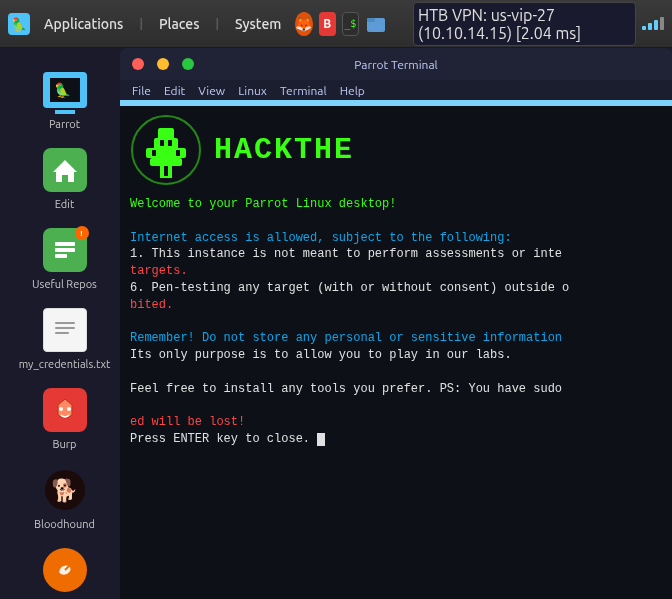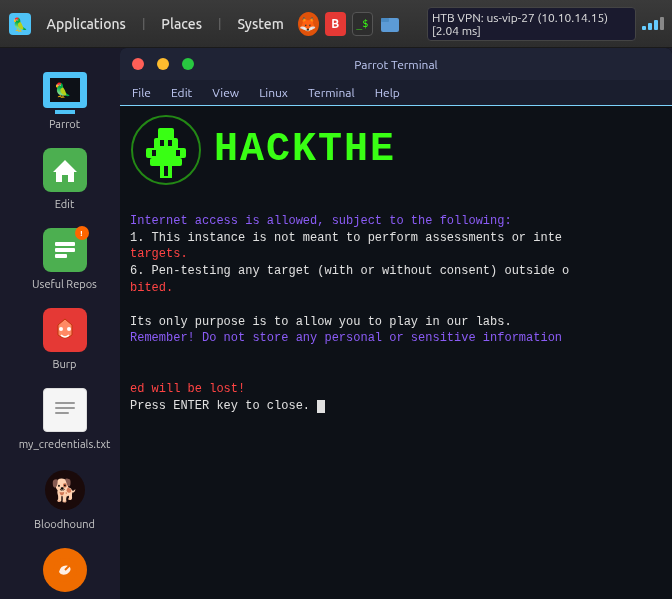--- a/index.html
+++ b/index.html
@@ -51,21 +51,21 @@
       color: #666;
       font-size: 12px;
       margin: 0 2px;
     }
     .vpn-badge {
       background: #1a1a2e;
       border: 1px solid #444;
       border-radius: 4px;
       padding: 3px 4px;
       color: #e0e0e0;
-      font-size: 12px;
+      font-size: 16px;
       margin-left: 20px;
     }
     .taskbar-right {
       margin-left: auto;
       display: flex;
       align-items: center;
       gap: 6px;
     }
     .signal-bars {
       display: flex;
@@ -261,23 +261,23 @@
       position: absolute;
       left: 50%;
       transform: translateX(-50%);
     }
     #terminal-menubar {
       background: #1a1e2e;
       height: 26px;
       display: flex;
       align-items: center;
       padding: 0 8px;
-      gap: 12px;
+      gap: 5px;
       flex-shrink: 0;
-      border-bottom: 1px solid #7dd3fc;
+      border-bottom: 6px solid #7dd3fc;
     }
     .menu-item {
       color: #c0caf5;
       font-size: 12px;
       cursor: pointer;
       padding: 2px 4px;
       border-radius: 3px;
     }
     #terminal-body {
       flex: 1;
@@ -298,33 +298,33 @@
       gap: 12px;
       margin-bottom: 10px;
     }
     .htb-icon {
       width: 72px;
       height: 72px;
       flex-shrink: 0;
     }
     .htb-text {
       font-family: 'Courier New', monospace;
-      font-size: 40px;
+      font-size: 30px;
       font-weight: bold;
       color: #39ff14;
       letter-spacing: 2px;
       line-height: 1;
     }
 
     .term-line {
       white-space: pre-wrap;
       word-break: break-all;
     }
     .green { color: #39ff14; }
-    .yellow { color: #8b5cf6; }
+    .yellow { color: #0ea5e9; }
     .red { color: #ff4444; }
     .white { color: #e0e0e0; font-family: Liberation Mono, monospace; }
     .cursor {
       display: inline-block;
       width: 8px;
       height: 13px;
       background: #e0e0e0;
       vertical-align: text-bottom;
       animation: blink 1s step-end infinite;
     }
@@ -419,44 +419,44 @@
             <rect x="4" y="18" width="12" height="4" rx="1" fill="white"></rect>
           </svg>
         </div>
         <div class="badge">!</div>
       </div>
       <span class="dock-label">Useful Repos</span>
     </div>
 
     <div class="dock-item">
       <div class="dock-icon-wrap">
+        <div class="creds-icon-wrap">
+          <svg width="28" height="32" viewBox="0 0 28 32">
+            <rect width="28" height="32" rx="2" fill="#f5f5f5"></rect>
+            <rect x="4" y="8" width="20" height="2" rx="1" fill="#999"></rect>
+            <rect x="4" y="13" width="20" height="2" rx="1" fill="#999"></rect>
+            <rect x="4" y="18" width="14" height="2" rx="1" fill="#999"></rect>
+          </svg>
+        </div>
+      </div>
+      <span class="dock-label">my_credentials.txt</span>
+    </div>
+
+    <div class="dock-item">
+      <div class="dock-icon-wrap">
         <div class="burp-icon-wrap">
           <svg width="30" height="30" viewBox="0 0 30 30">
             <path d="M15 4 L8 10 L8 20 Q15 26 22 20 L22 10 Z" fill="#ff8a65" stroke="#bf360c" stroke-width="1"></path>
             <circle cx="11" cy="14" r="2" fill="white"></circle>
             <circle cx="19" cy="14" r="2" fill="white"></circle>
             <path d="M11 20 Q15 24 19 20" stroke="white" stroke-width="1.5" fill="none"></path>
           </svg>
         </div>
       </div>
       <span class="dock-label">Burp</span>
-    </div>
-
-    <div class="dock-item">
-      <div class="dock-icon-wrap">
-        <div class="creds-icon-wrap">
-          <svg width="28" height="32" viewBox="0 0 28 32">
-            <rect width="28" height="32" rx="2" fill="#f5f5f5"></rect>
-            <rect x="4" y="8" width="20" height="2" rx="1" fill="#999"></rect>
-            <rect x="4" y="13" width="20" height="2" rx="1" fill="#999"></rect>
-            <rect x="4" y="18" width="14" height="2" rx="1" fill="#999"></rect>
-          </svg>
-        </div>
-      </div>
-      <span class="dock-label">my_credentials.txt</span>
     </div>
 
     <div class="dock-item">
       <div class="dock-icon-wrap">
         <div class="bloodhound-icon-wrap">
           <svg width="44" height="44" viewBox="0 0 44 44">
             <circle cx="22" cy="22" r="20" fill="#1a0a0a"></circle>
             <text x="22" y="30" text-anchor="middle" font-size="22">🐕</text>
           </svg>
         </div>
@@ -518,30 +518,32 @@
           <rect x="22" y="36" width="4" height="6" fill="#0d1117"></rect>
           <rect x="46" y="36" width="4" height="6" fill="#0d1117"></rect>
           <rect x="30" y="26" width="4" height="6" fill="#0d1117"></rect>
           <rect x="38" y="26" width="4" height="6" fill="#0d1117"></rect>
 
           <circle cx="36" cy="36" r="34" fill="none" stroke="#39ff14" stroke-width="2" opacity="0.5"></circle>
         </svg>
         <span class="htb-text">HACKTHE</span>
       </div>
 
+      <div class="term-line green">Welcome to your Parrot Linux desktop!</div>
       <div class="term-line">&nbsp;</div>
       <div class="term-line yellow">Internet access is allowed, subject to the following:</div>
       <div class="term-line white">1. This instance is not meant to perform assessments or inte</div>
       <div class="term-line red">targets.</div>
       <div class="term-line white">6. Pen-testing any target (with or without consent) outside o</div>
       <div class="term-line red">bited.</div>
       <div class="term-line">&nbsp;</div>
+      <div class="term-line yellow">Remember! Do not store any personal or sensitive information</div>
       <div class="term-line white">Its only purpose is to allow you to play in our labs.</div>
-      <div class="term-line yellow">Remember! Do not store any personal or sensitive information</div>
       <div class="term-line">&nbsp;</div>
+      <div class="term-line white">Feel free to install any tools you prefer. PS: You have sudo</div>
       <div class="term-line">&nbsp;</div>
       <div class="term-line red">ed will be lost!</div>
       <div class="term-line white">Press ENTER key to close. <span class="cursor"></span></div>
     </div>
 
   </div>
 
 </div>
 
 </body></html>

